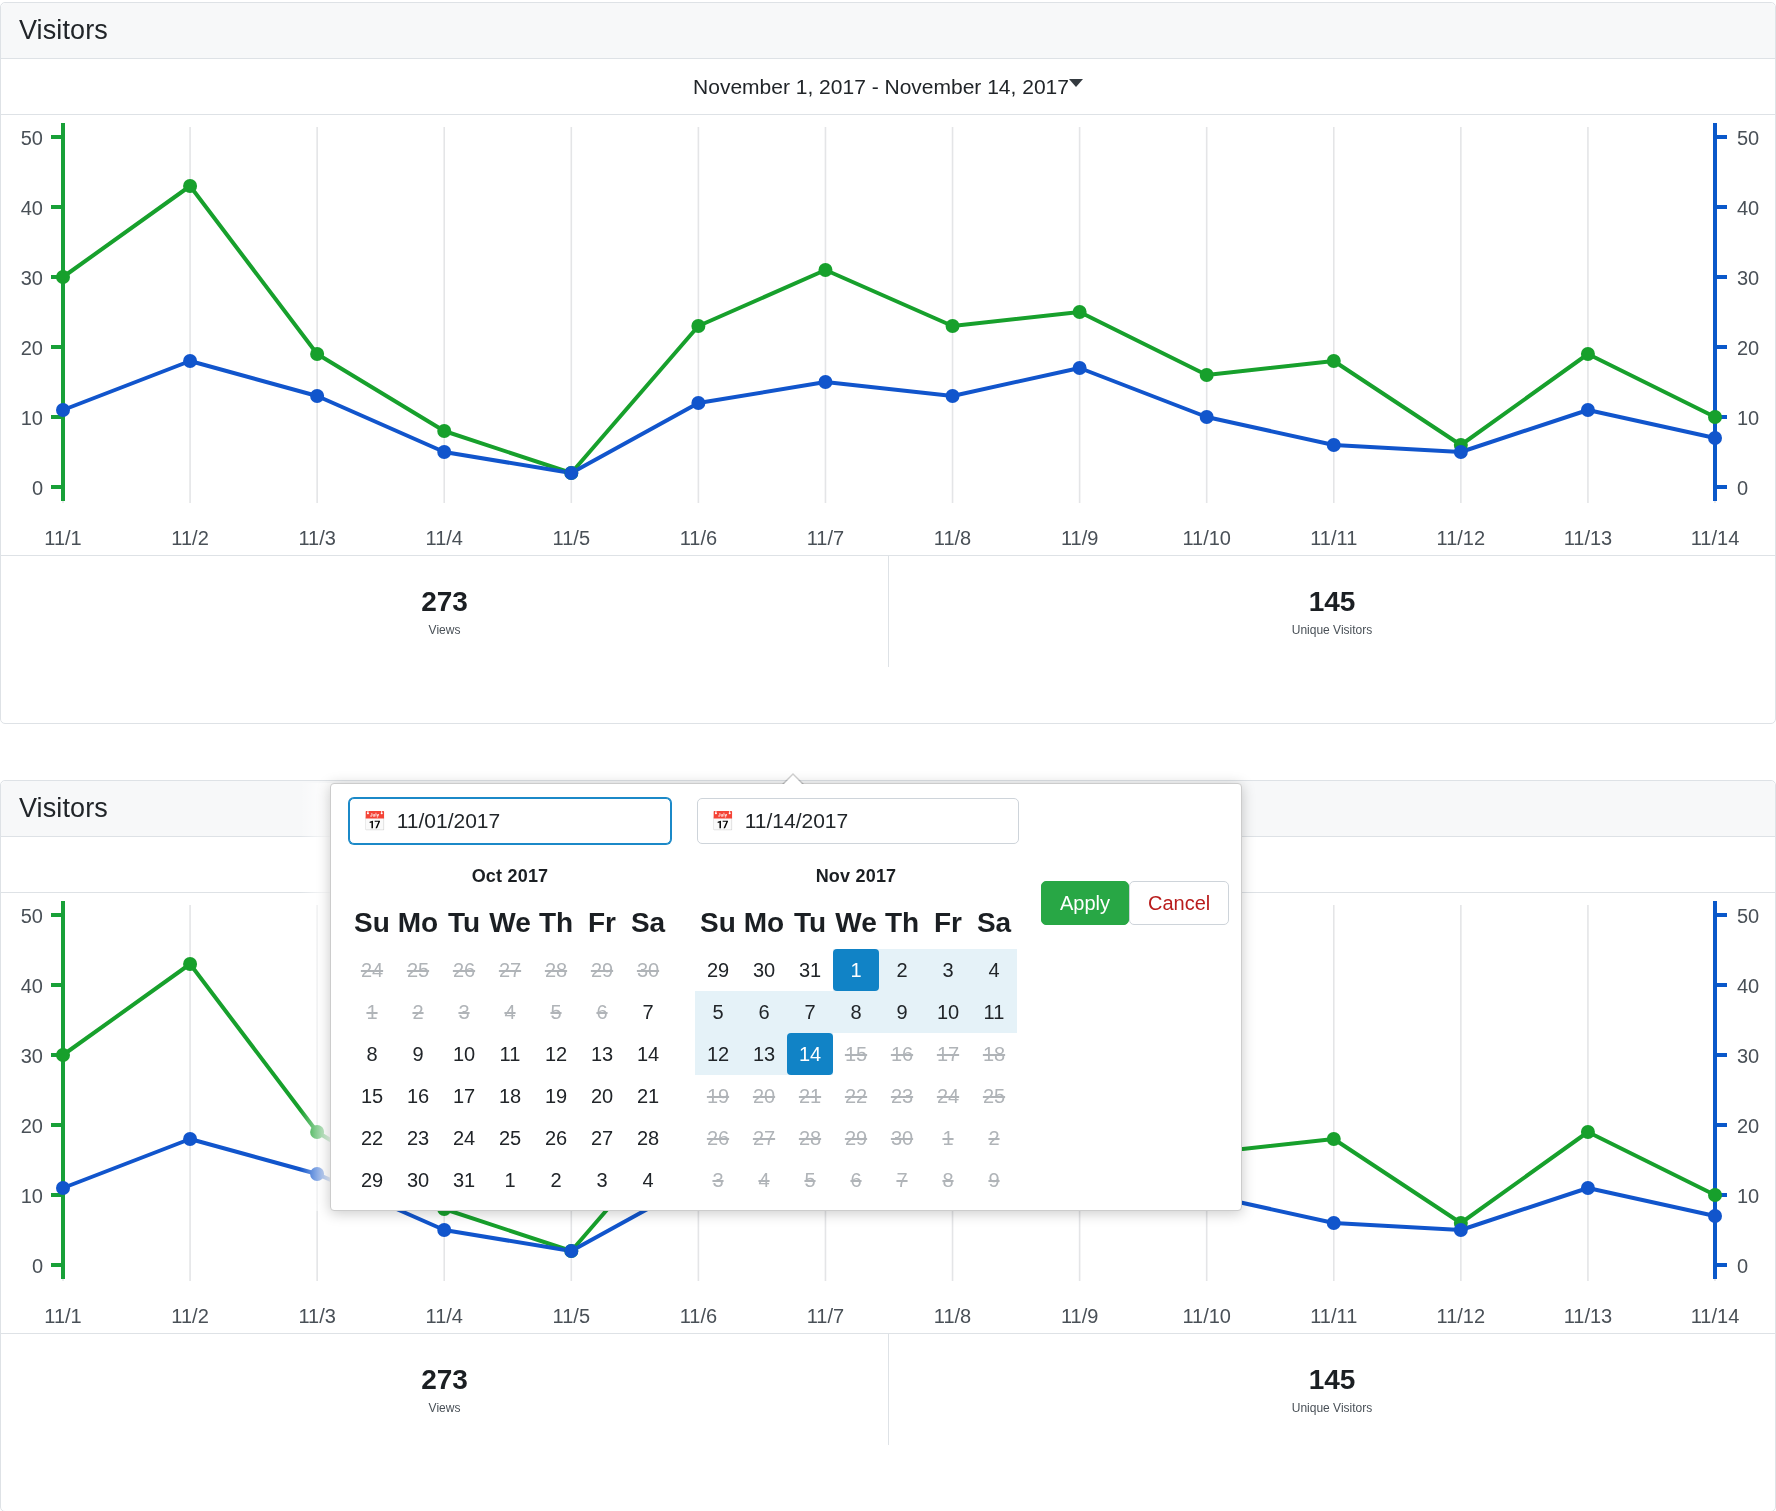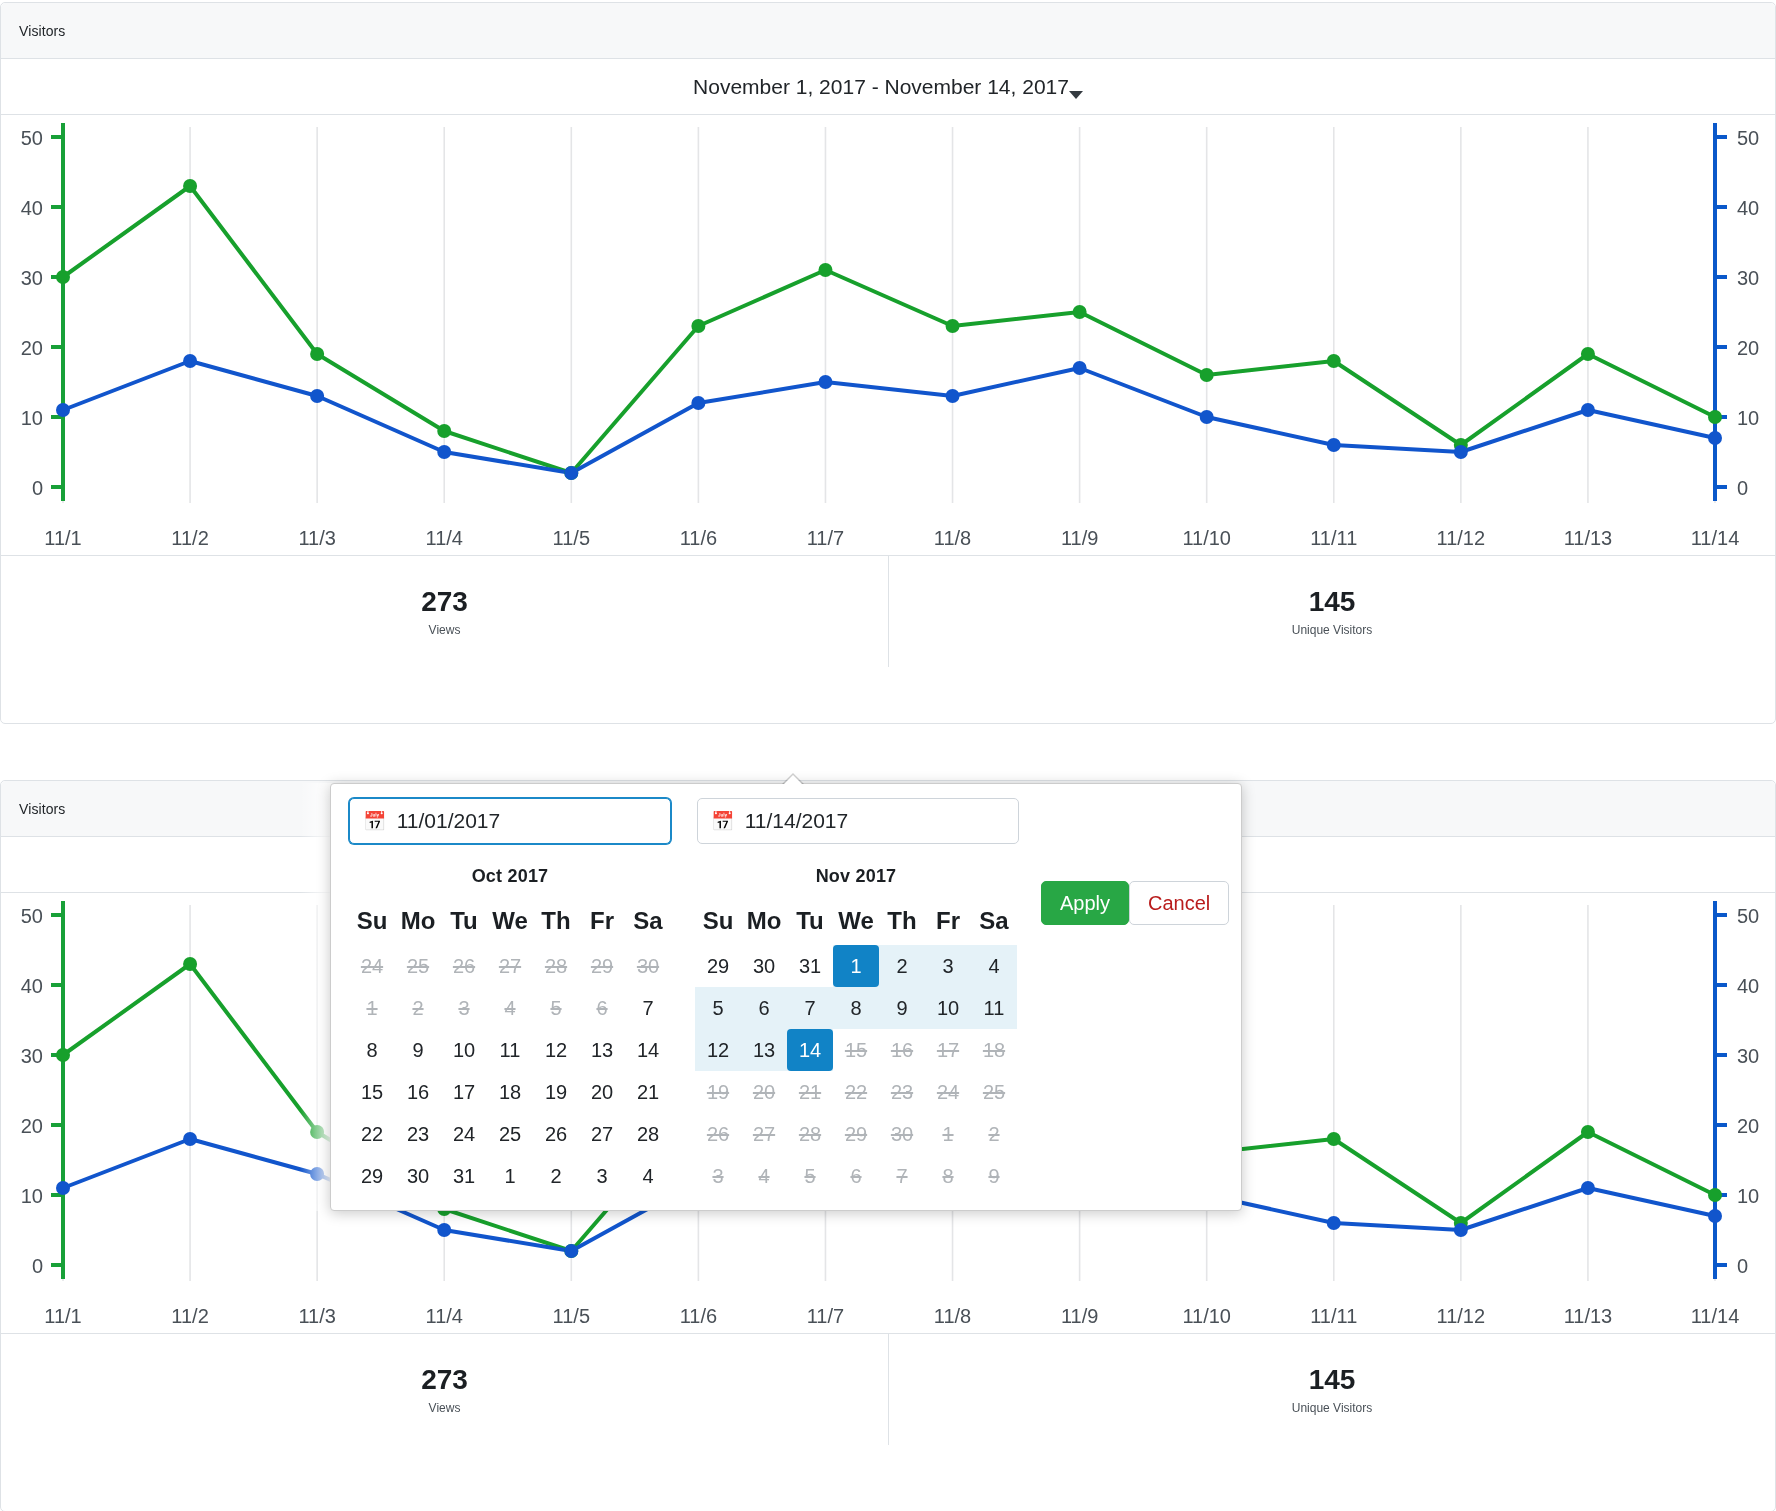--- a/index.html
+++ b/index.html
@@ -25,32 +25,32 @@
 
   .card-header {
     height: 56px;
     background: #f7f8f9;
     border-bottom: 1px solid #dee2e6;
     display: flex; align-items: center;
     padding-left: 18px;
     border-radius: 5px 5px 0 0;
   }
   .card-header-title {
-    font-size: 14px; font-weight: 400; color: #212529; letter-spacing: .1px;
+    font-size: 27px; font-weight: 400; color: #212529; letter-spacing: .1px;
   }
 
   
   .range-bar {
     height: 56px;
     display: flex; align-items: center; justify-content: center;
     border-bottom: 1px solid #dee2e6;
     position: relative;
   }
   .range-picker {
-    display: inline-flex; align-items: flex-end; gap: 0;
+    display: inline-flex; align-items: flex-start; gap: 0;
     font-size: 21px; color: #212529; cursor: pointer;
     padding: 2px 4px;
   }
   .caret {
     width: 0; height: 0;
     border-left: 7px solid transparent;
     border-right: 7px solid transparent;
     border-top: 8px solid #343a40;
     margin-top: 4px;
   }
@@ -116,21 +116,21 @@
 
   .dp-body { display: flex; gap: 0; }
   .dp-cal { width: 322px; }
   .dp-cal + .dp-cal { margin-left: 24px; }
   .cal-title {
     text-align: center; font-size: 18px; font-weight: 700;
     color: #1b1f23; margin-bottom: 16px; letter-spacing: .2px;
   }
   table.cal { border-collapse: collapse; width: 322px; }
   table.cal th {
-    font-size: 24px; font-weight: 700; color: #1b1f23;
+    font-size: 28px; font-weight: 700; color: #1b1f23;
     padding: 4px 0 10px; text-align: center; width: 46px;
   }
   table.cal td {
     font-size: 20px; text-align: center;
     width: 46px; height: 42px;
     color: #212529; cursor: pointer;
     padding: 0;
   }
   table.cal td .d {
     display: flex; align-items: center; justify-content: center;

